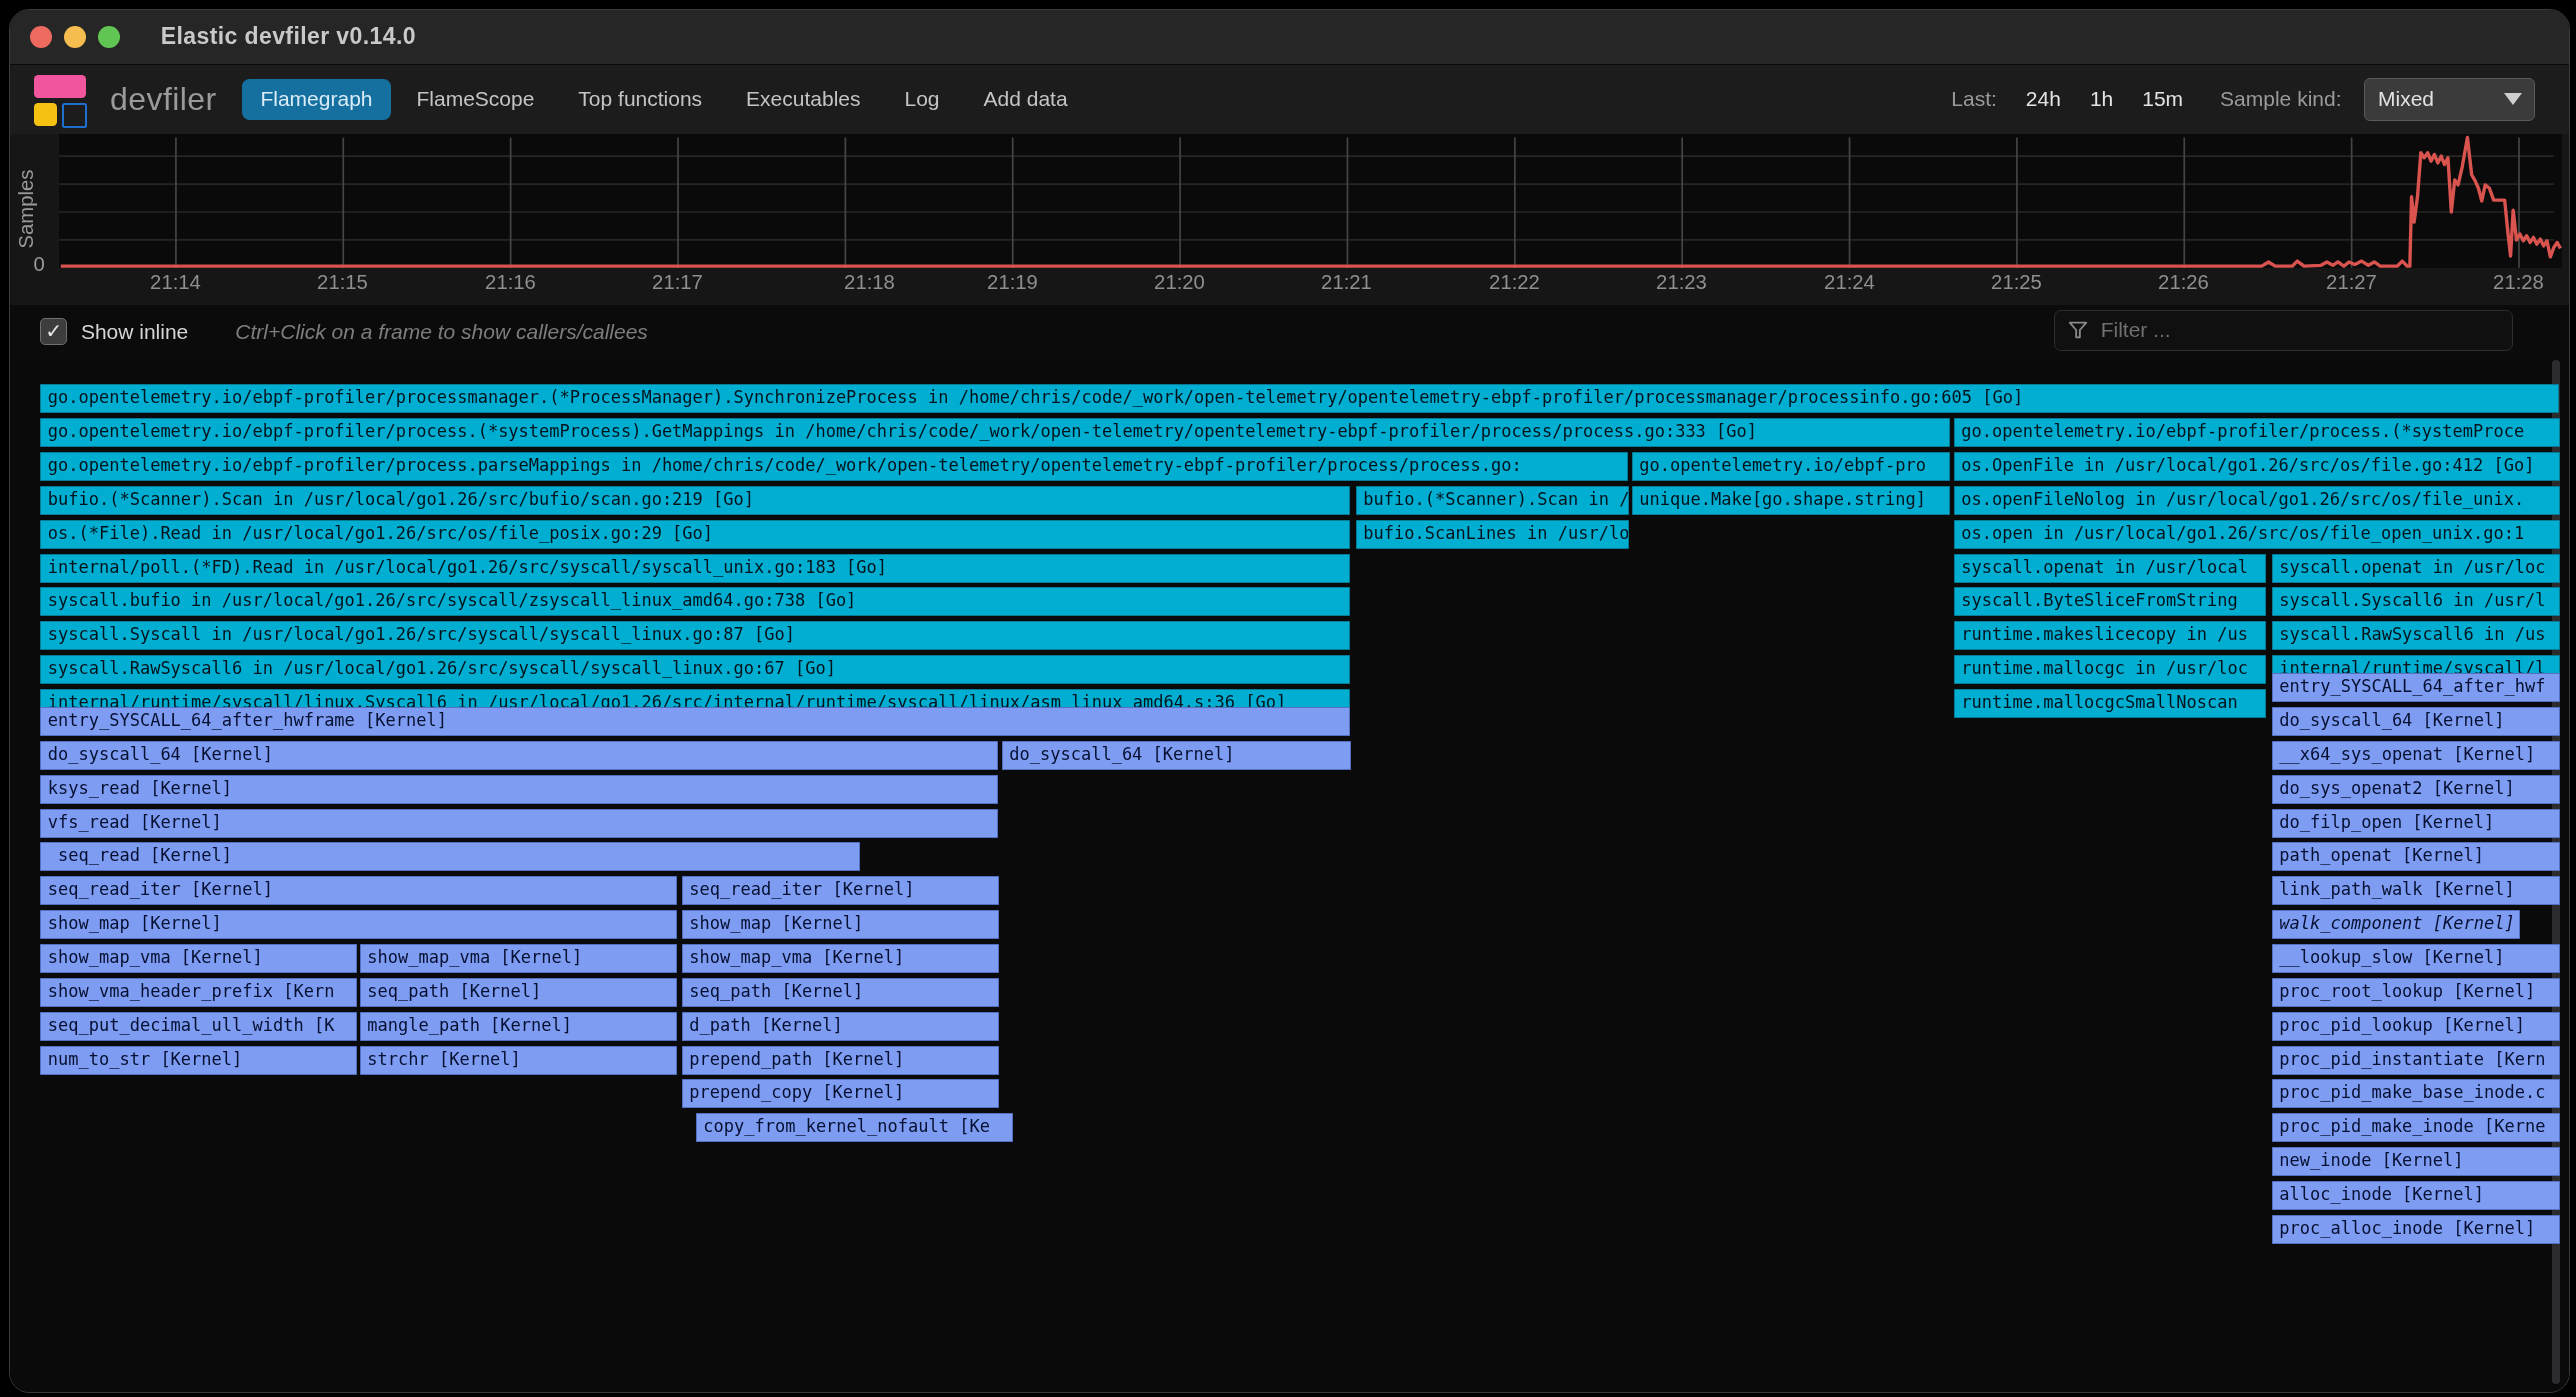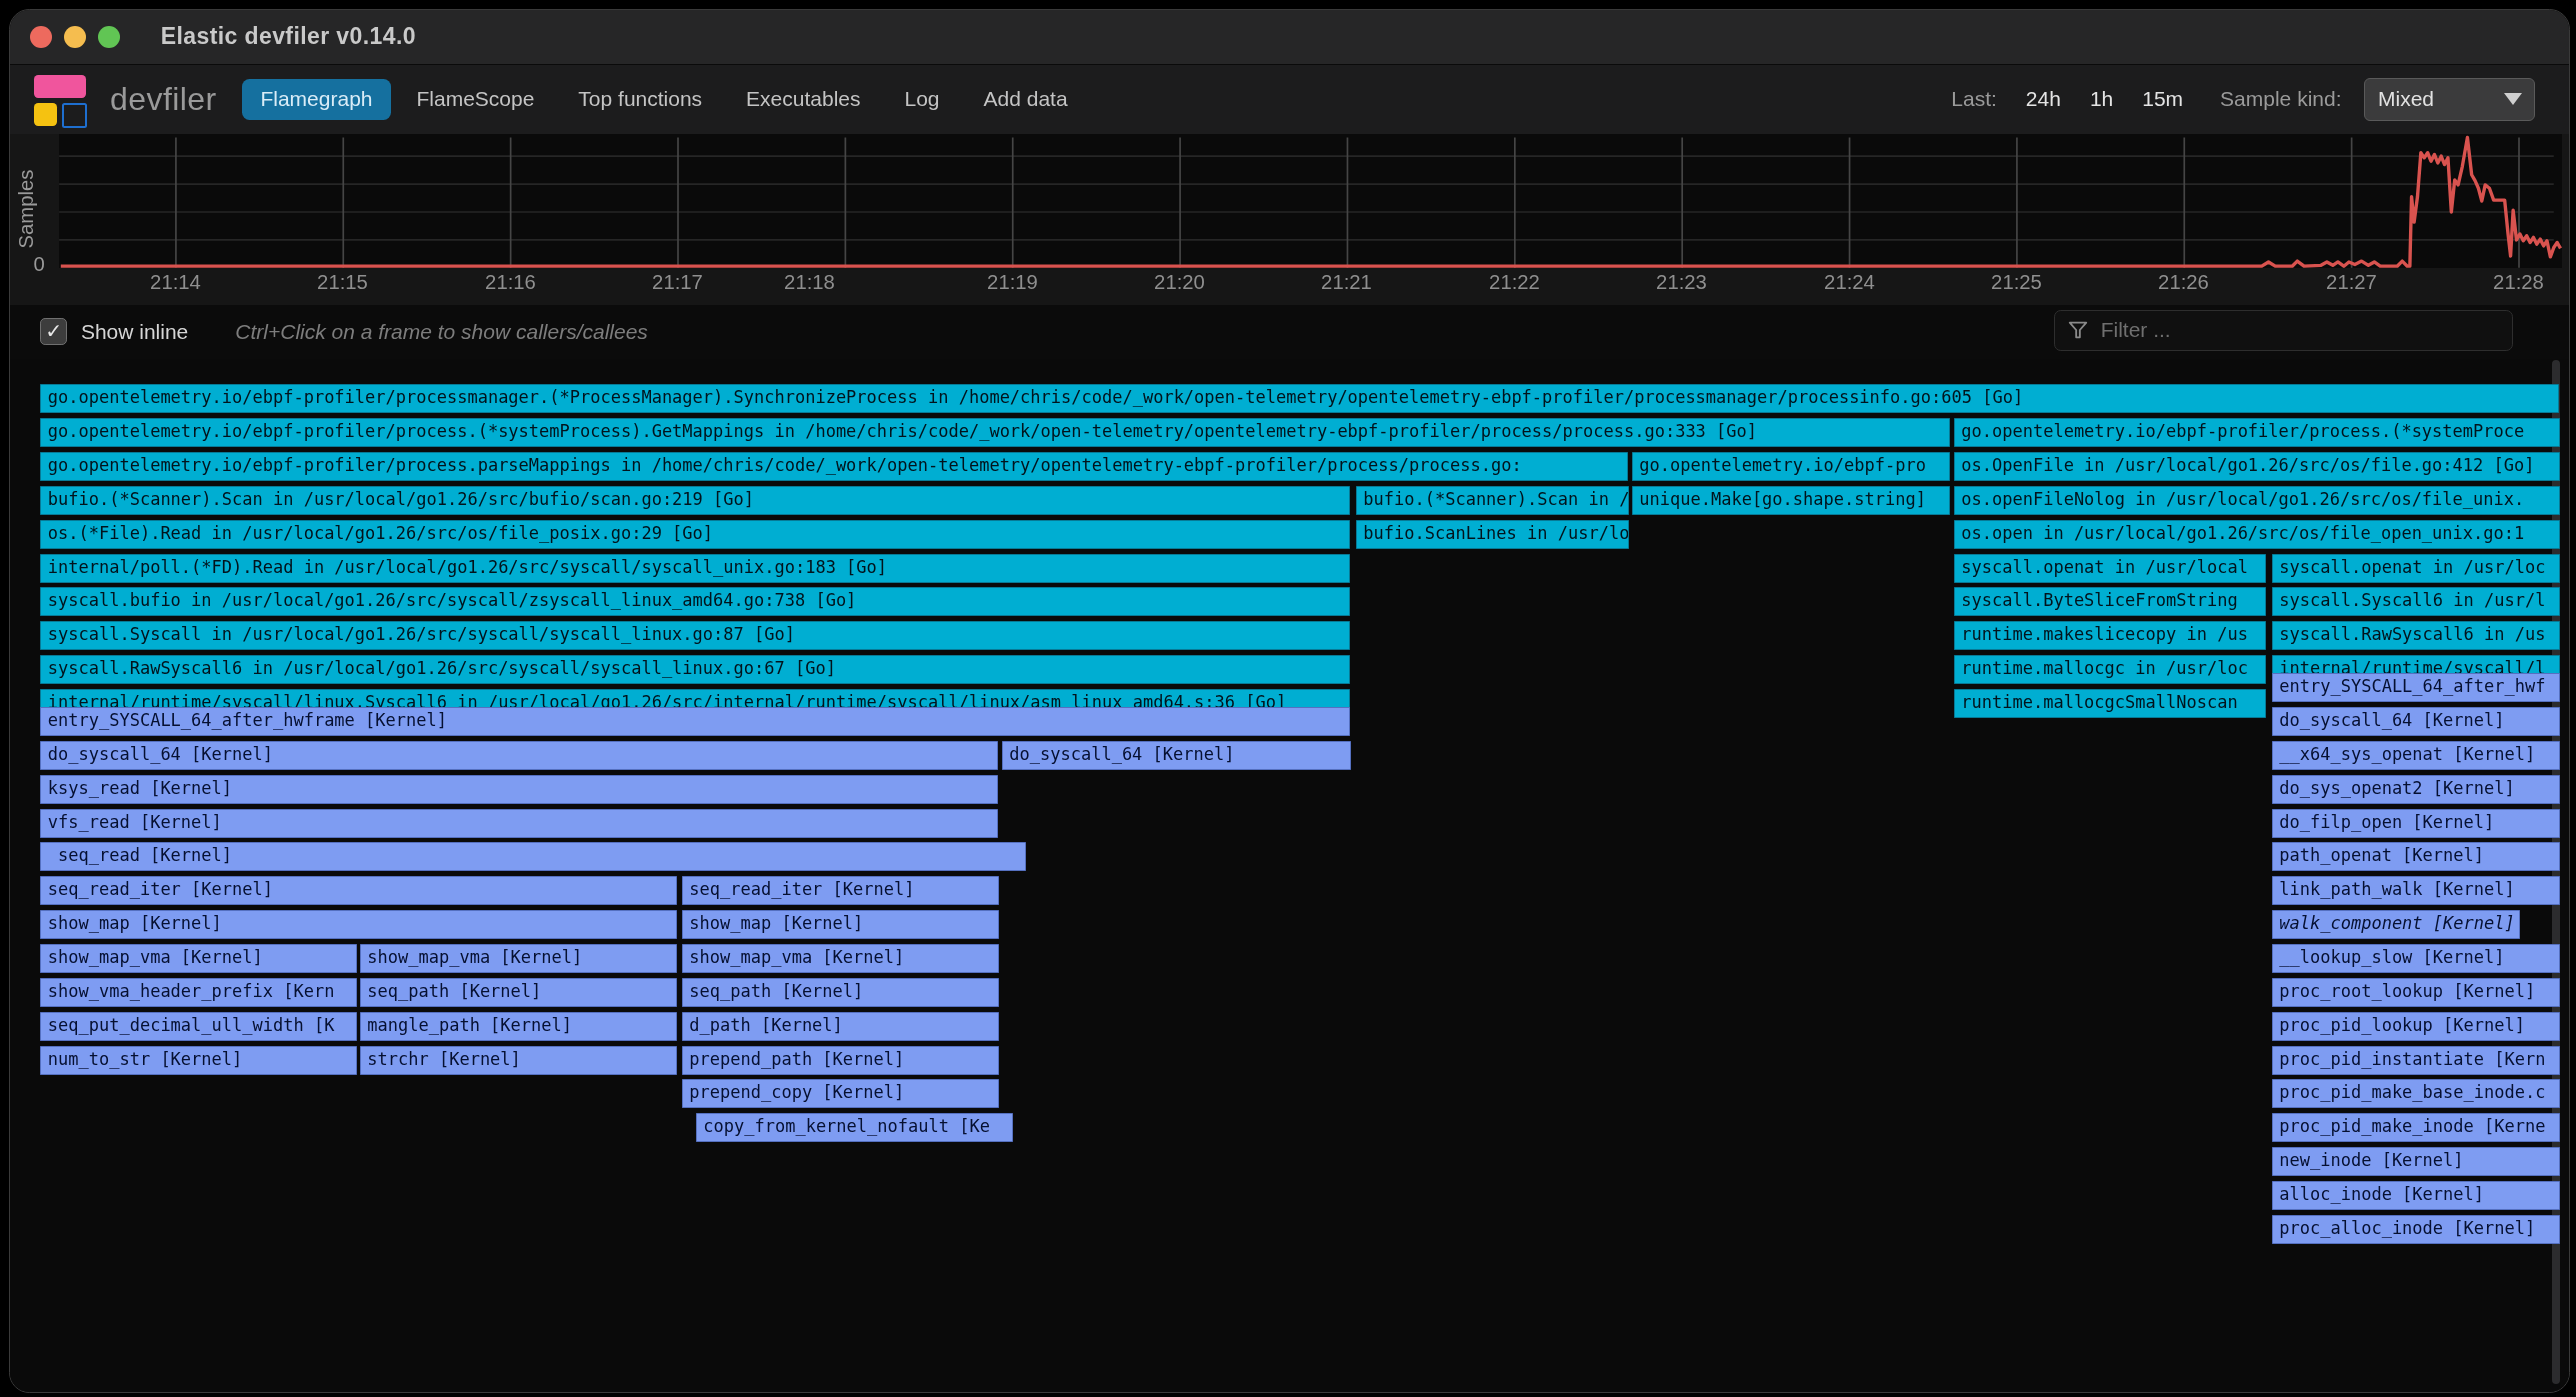--- a/index.html
+++ b/index.html
@@ -135,21 +135,21 @@
         <line x1="2963.94" x2="2963.94" y1="4" y2="158" stroke="#454545" stroke-width="2"></line>
         <polyline points="60,156 2400,156 2620,156 2660,156 2668,151 2676,156 2696,156 2702,150 2710,156 2730,155 2737,151 2744,155 2750,151 2757,156 2763,151 2770,154 2778,150 2786,155 2793,151 2800,156 2820,156 2826,150 2832,156 2835,156 2837,74 2840,104 2844,74 2848,22 2852,28 2856,22 2860,32 2864,24 2868,34 2872,26 2876,36 2880,28 2884,92 2888,54 2892,60 2897,38 2903,4 2908,48 2912,55 2916,64 2920,79 2924,60 2929,64 2934,78 2940,78 2947,78 2951,118 2954,144 2957,90 2961,125 2965,118 2969,126 2973,120 2977,128 2981,122 2985,130 2989,124 2993,132 2997,126 3001,145 3005,134 3009,128 3013,135" fill="none" stroke="#d9534f" stroke-width="4" stroke-linejoin="round"></polyline>
       </svg>
     <div class="ylabel">Samples</div>
     <div class="yzero">0</div>
     <div id="xticks">
         <div class="xtick" style="left: 166px;">21:14</div>
         <div class="xtick" style="left: 333px;">21:15</div>
         <div class="xtick" style="left: 501px;">21:16</div>
         <div class="xtick" style="left: 668px;">21:17</div>
-        <div class="xtick" style="left: 800px;">21:18</div>
+        <div class="xtick" style="left: 860px;">21:18</div>
         <div class="xtick" style="left: 1003px;">21:19</div>
         <div class="xtick" style="left: 1170px;">21:20</div>
         <div class="xtick" style="left: 1337px;">21:21</div>
         <div class="xtick" style="left: 1505px;">21:22</div>
         <div class="xtick" style="left: 1672px;">21:23</div>
         <div class="xtick" style="left: 1840px;">21:24</div>
         <div class="xtick" style="left: 2007px;">21:25</div>
         <div class="xtick" style="left: 2174px;">21:26</div>
         <div class="xtick" style="left: 2342px;">21:27</div>
         <div class="xtick" style="left: 2509px;">21:28</div>
@@ -202,21 +202,21 @@
       <div class="frame kernel" title="entry_SYSCALL_64_after_hwf" style="left: 2262px; top: 314px; width: 288px;">entry_SYSCALL_64_after_hwf</div>
       <div class="frame kernel" title="entry_SYSCALL_64_after_hwframe [Kernel]" style="left: 30.5px; top: 348px; width: 1310px;">entry_SYSCALL_64_after_hwframe [Kernel]</div>
       <div class="frame kernel" title="do_syscall_64 [Kernel]" style="left: 2262px; top: 348px; width: 288px;">do_syscall_64 [Kernel]</div>
       <div class="frame kernel" title="do_syscall_64 [Kernel]" style="left: 30.5px; top: 382px; width: 958px;">do_syscall_64 [Kernel]</div>
       <div class="frame kernel" title="do_syscall_64 [Kernel]" style="left: 992px; top: 382px; width: 349px;">do_syscall_64 [Kernel]</div>
       <div class="frame kernel" title="__x64_sys_openat [Kernel]" style="left: 2262px; top: 382px; width: 288px;">__x64_sys_openat [Kernel]</div>
       <div class="frame kernel" title="ksys_read [Kernel]" style="left: 30.5px; top: 416px; width: 958px;">ksys_read [Kernel]</div>
       <div class="frame kernel" title="do_sys_openat2 [Kernel]" style="left: 2262px; top: 416px; width: 288px;">do_sys_openat2 [Kernel]</div>
       <div class="frame kernel" title="vfs_read [Kernel]" style="left: 30.5px; top: 450px; width: 958px;">vfs_read [Kernel]</div>
       <div class="frame kernel" title="do_filp_open [Kernel]" style="left: 2262px; top: 450px; width: 288px;">do_filp_open [Kernel]</div>
-      <div class="frame kernel" title="seq_read [Kernel]" style="left: 30.5px; top: 483px; width: 986px; padding-left: 17px;">seq_read [Kernel]</div>
+      <div class="frame kernel" title="seq_read [Kernel]" style="left: 30.5px; top: 483px; width: 820px; padding-left: 17px;">seq_read [Kernel]</div>
       <div class="frame kernel" title="path_openat [Kernel]" style="left: 2262px; top: 483px; width: 288px;">path_openat [Kernel]</div>
       <div class="frame kernel" title="seq_read_iter [Kernel]" style="left: 30.5px; top: 517px; width: 637px;">seq_read_iter [Kernel]</div>
       <div class="frame kernel" title="seq_read_iter [Kernel]" style="left: 672px; top: 517px; width: 317px;">seq_read_iter [Kernel]</div>
       <div class="frame kernel" title="link_path_walk [Kernel]" style="left: 2262px; top: 517px; width: 288px;">link_path_walk [Kernel]</div>
       <div class="frame kernel" title="show_map [Kernel]" style="left: 30.5px; top: 551px; width: 637px;">show_map [Kernel]</div>
       <div class="frame kernel" title="show_map [Kernel]" style="left: 672px; top: 551px; width: 317px;">show_map [Kernel]</div>
       <div class="frame kernel" title="walk_component [Kernel]" style="left: 2262px; top: 551px; width: 248px; font-style: italic;">walk_component [Kernel]</div>
       <div class="frame kernel" title="show_map_vma [Kernel]" style="left: 30.5px; top: 585px; width: 317px;">show_map_vma [Kernel]</div>
       <div class="frame kernel" title="show_map_vma [Kernel]" style="left: 350px; top: 585px; width: 317px;">show_map_vma [Kernel]</div>
       <div class="frame kernel" title="show_map_vma [Kernel]" style="left: 672px; top: 585px; width: 317px;">show_map_vma [Kernel]</div>

